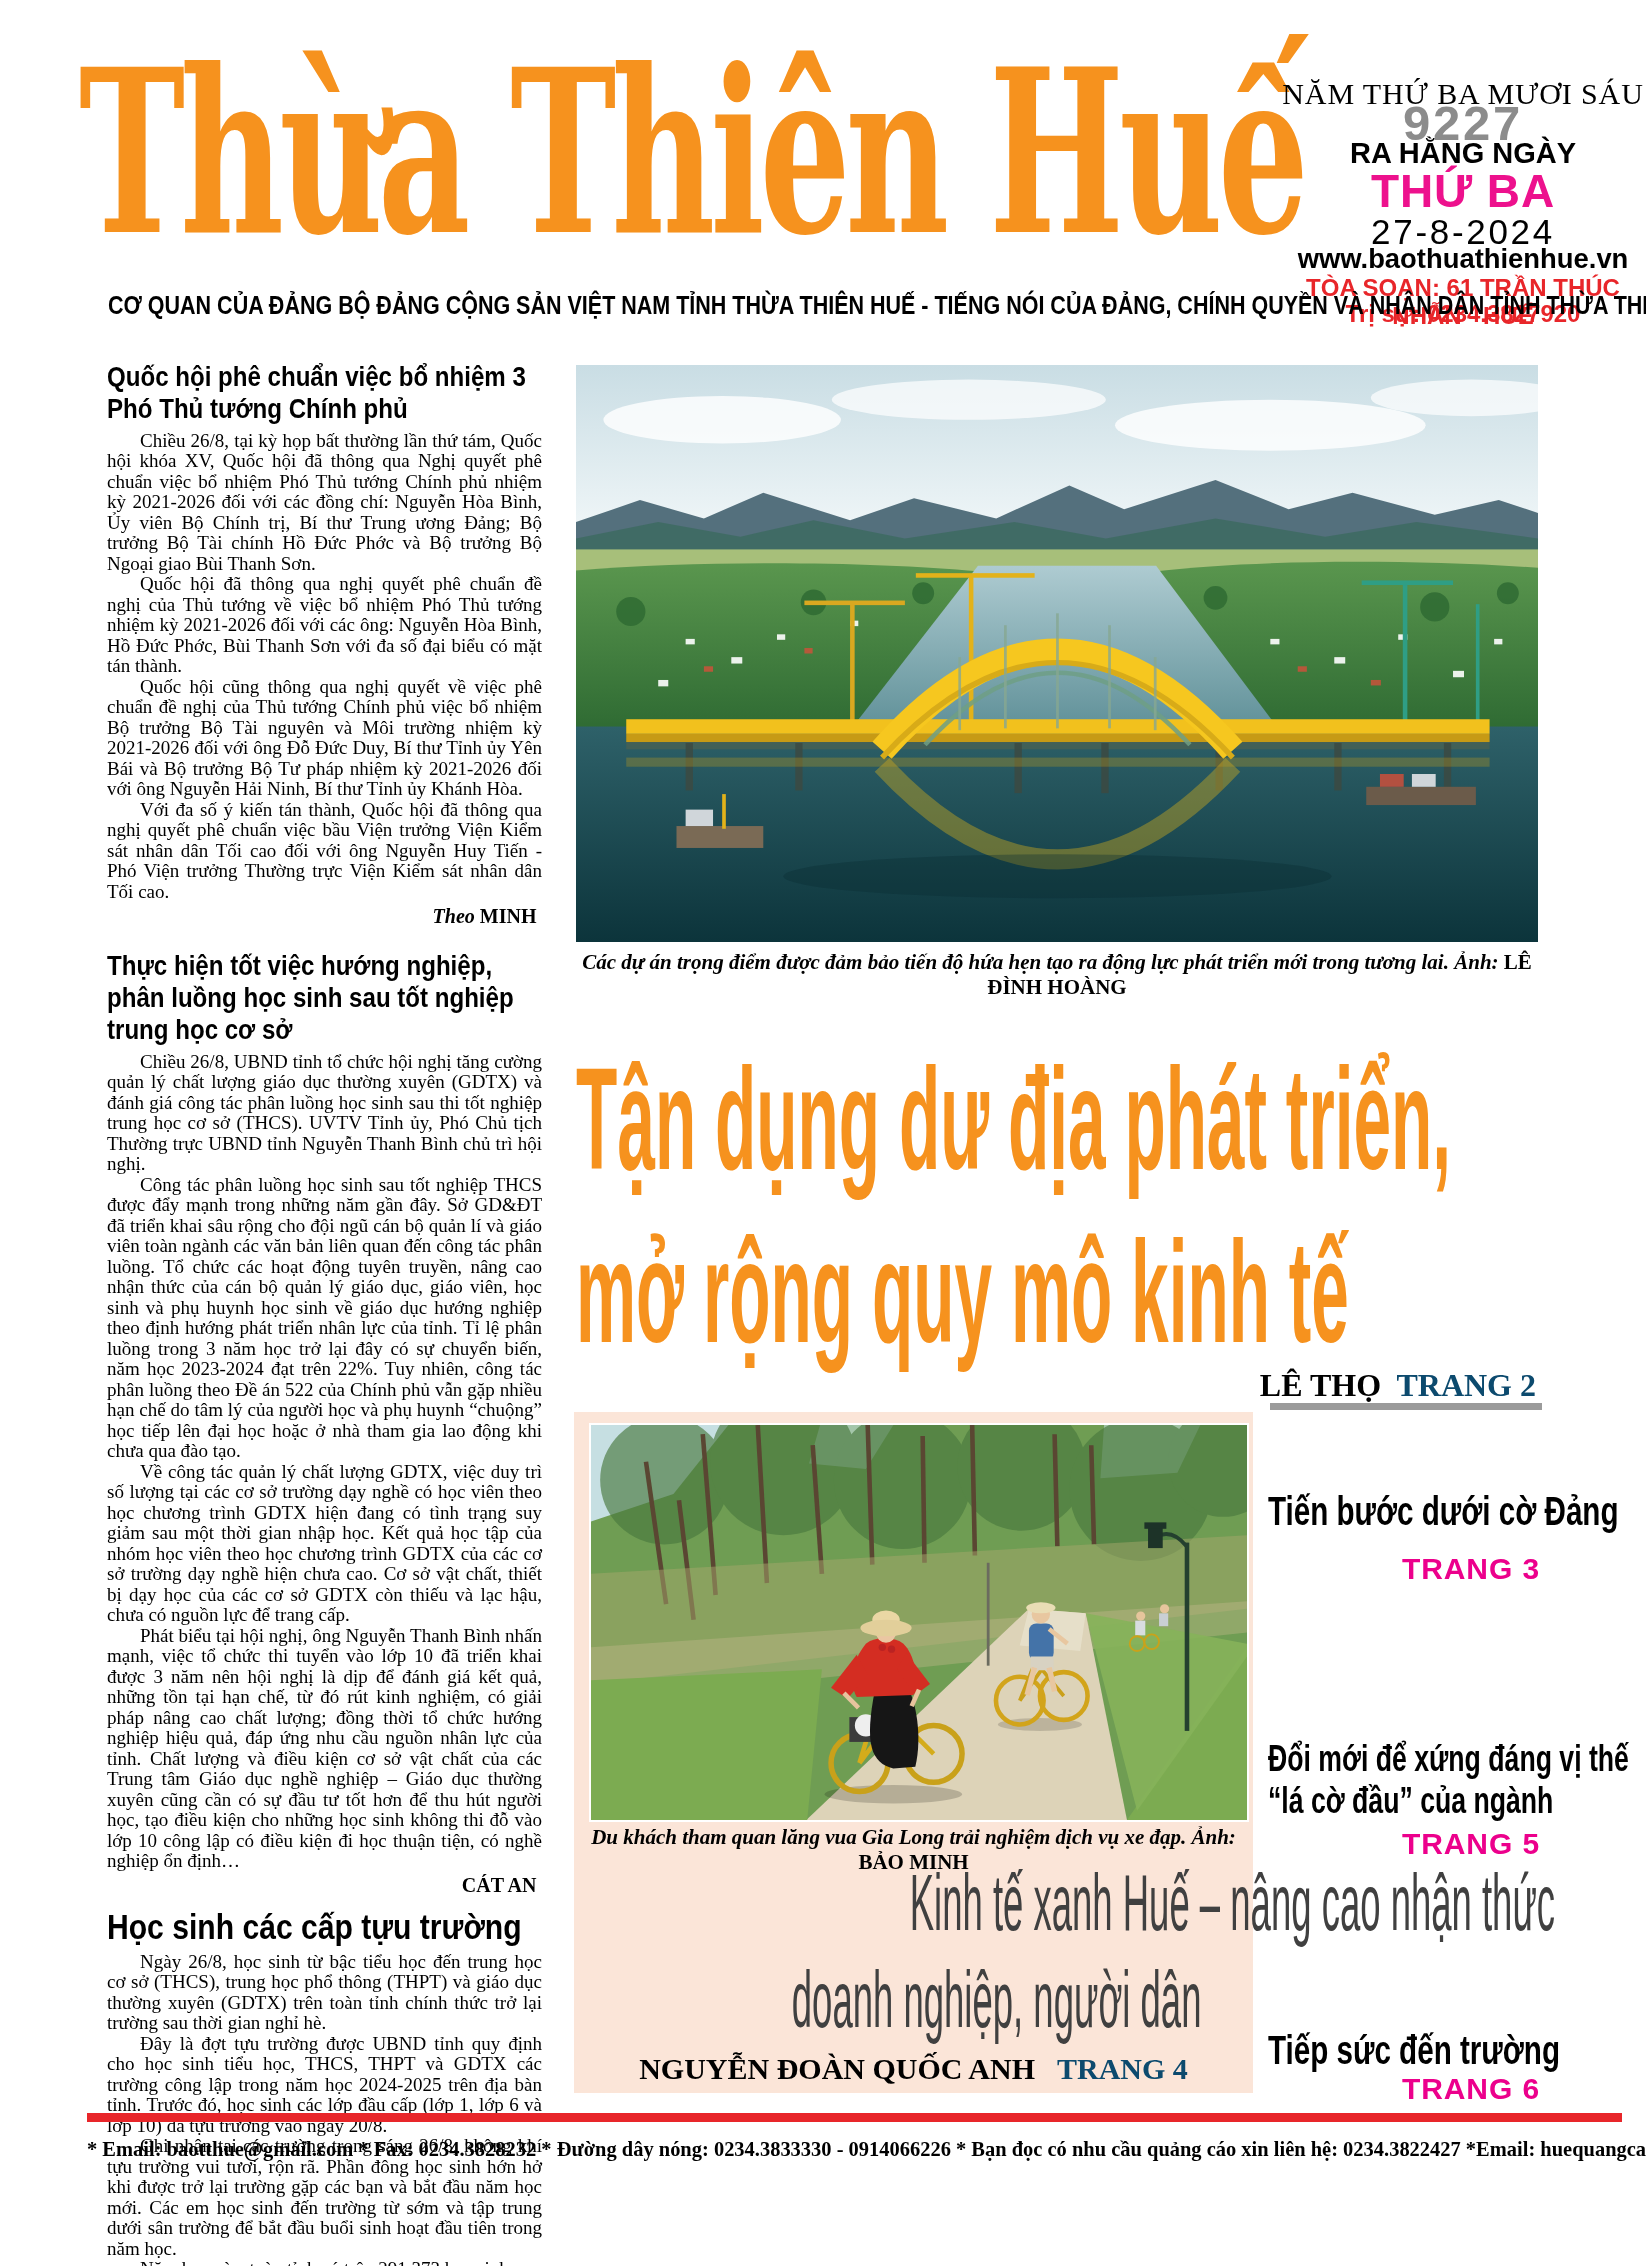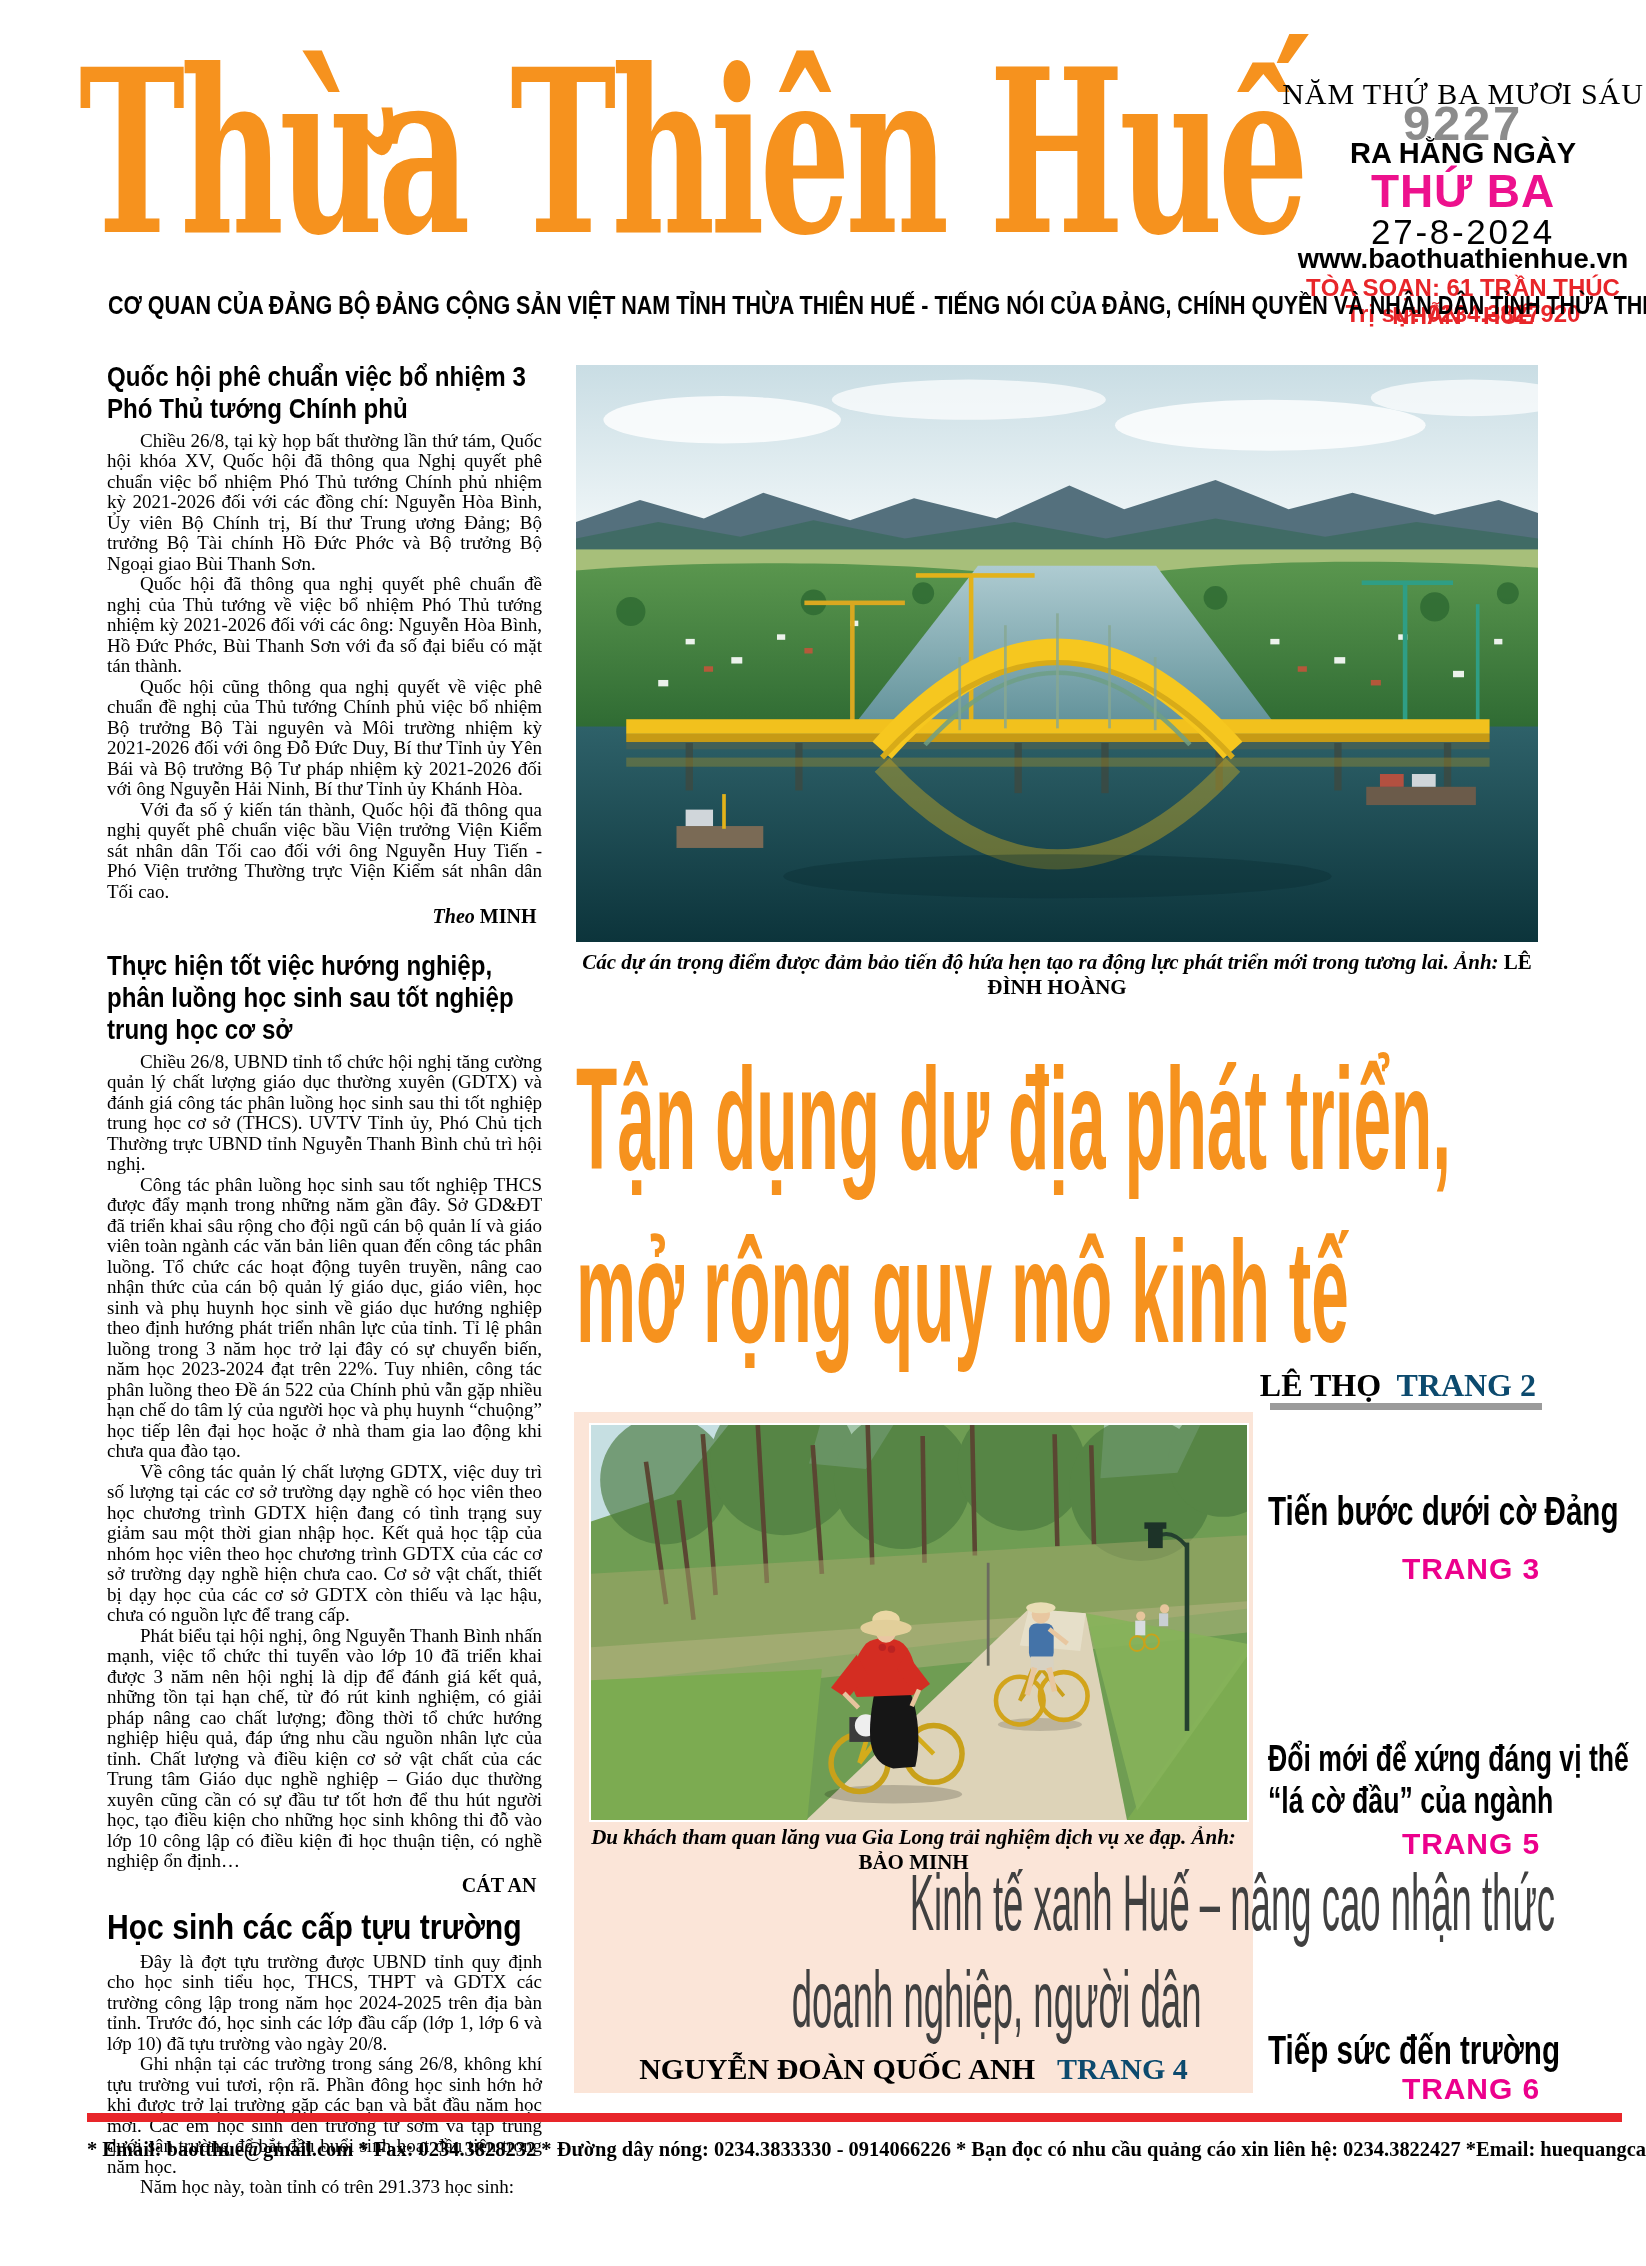--- a/index.html
+++ b/index.html
@@ -103,20 +103,21 @@
     <div class="art-title">Thực hiện tốt việc hướng nghiệp, phân luồng học sinh sau tốt nghiệp trung học cơ sở</div>
     <p>Chiều 26/8, UBND tỉnh tổ chức hội nghị tăng cường quản lý chất lượng giáo dục thường xuyên (GDTX) và đánh giá công tác phân luồng học sinh sau thi tốt nghiệp trung học cơ sở (THCS). UVTV Tỉnh ủy, Phó Chủ tịch Thường trực UBND tỉnh Nguyễn Thanh Bình chủ trì hội nghị.</p>
     <p>Công tác phân luồng học sinh sau tốt nghiệp THCS được đẩy mạnh trong những năm gần đây. Sở GD&amp;ĐT đã triển khai sâu rộng cho đội ngũ cán bộ quản lí và giáo viên toàn ngành các văn bản liên quan đến công tác phân luồng. Tổ chức các hoạt động tuyên truyền, nâng cao nhận thức của cán bộ quản lý giáo dục, giáo viên, học sinh và phụ huynh học sinh về giáo dục hướng nghiệp theo định hướng phát triển nhân lực của tỉnh. Tỉ lệ phân luồng trong 3 năm học trở lại đây có sự chuyển biến, năm học 2023-2024 đạt trên 22%. Tuy nhiên, công tác phân luồng theo Đề án 522 của Chính phủ vẫn gặp nhiều hạn chế do tâm lý của người học và phụ huynh “chuộng” học tiếp lên đại học hoặc ở nhà tham gia lao động khi chưa qua đào tạo.</p>
     <p>Về công tác quản lý chất lượng GDTX, việc duy trì số lượng tại các cơ sở trường dạy nghề có học viên theo học chương trình GDTX hiện đang có tình trạng suy giảm sau một thời gian nhập học. Kết quả học tập của nhóm học viên theo học chương trình GDTX của các cơ sở trường dạy nghề hiện chưa cao. Cơ sở vật chất, thiết bị dạy học của các cơ sở GDTX còn thiếu và lạc hậu, chưa có nguồn lực để trang cấp.</p>
     <p>Phát biểu tại hội nghị, ông Nguyễn Thanh Bình nhấn mạnh, việc tổ chức thi tuyển vào lớp 10 đã triển khai được 3 năm nên hội nghị là dịp để đánh giá kết quả, những tồn tại hạn chế, từ đó rút kinh nghiệm, có giải pháp nâng cao chất lượng; đồng thời tổ chức hướng nghiệp hiệu quả, đáp ứng nhu cầu nguồn nhân lực của tỉnh. Chất lượng và điều kiện cơ sở vật chất của các Trung tâm Giáo dục nghề nghiệp – Giáo dục thường xuyên cũng cần có sự đầu tư tốt hơn để thu hút người học, tạo điều kiện cho những học sinh không thi đỗ vào lớp 10 công lập có điều kiện đi học thuận tiện, có nghề nghiệp ổn định…</p>
     <div class="byline-r b">CÁT AN</div>
   </div>
 
   <div class="abs col" style="left:107px;top:1908px;">
     <div class="art-title" style="font-size:35px;line-height:38px;">Học sinh các cấp tựu trường</div>
+    <p>Ngày 26/8, học sinh từ bậc tiểu học đến trung học cơ sở (THCS), trung học phổ thông (THPT) và giáo dục thường xuyên (GDTX) trên toàn tỉnh chính thức trở lại trường sau thời gian nghỉ hè.</p>
     <p>Đây là đợt tựu trường được UBND tỉnh quy định cho học sinh tiểu học, THCS, THPT và GDTX các trường công lập trong năm học 2024-2025 trên địa bàn tỉnh. Trước đó, học sinh các lớp đầu cấp (lớp 1, lớp 6 và lớp 10) đã tựu trường vào ngày 20/8.</p>
     <p>Ghi nhận tại các trường trong sáng 26/8, không khí tựu trường vui tươi, rộn rã. Phần đông học sinh hớn hở khi được trở lại trường gặp các bạn và bắt đầu năm học mới. Các em học sinh đến trường từ sớm và tập trung dưới sân trường để bắt đầu buổi sinh hoạt đầu tiên trong năm học.</p>
     <p>Năm học này, toàn tỉnh có trên 291.373 học sinh:</p>
   </div>
 
   <div class="abs main-photo">
     <svg width="100%" height="100%" viewBox="0 0 1053 632" preserveAspectRatio="none">
       <defs>
         <linearGradient id="skyG" x1="0" y1="0" x2="0" y2="1">
           <stop offset="0" stop-color="#c9dde4"></stop>

